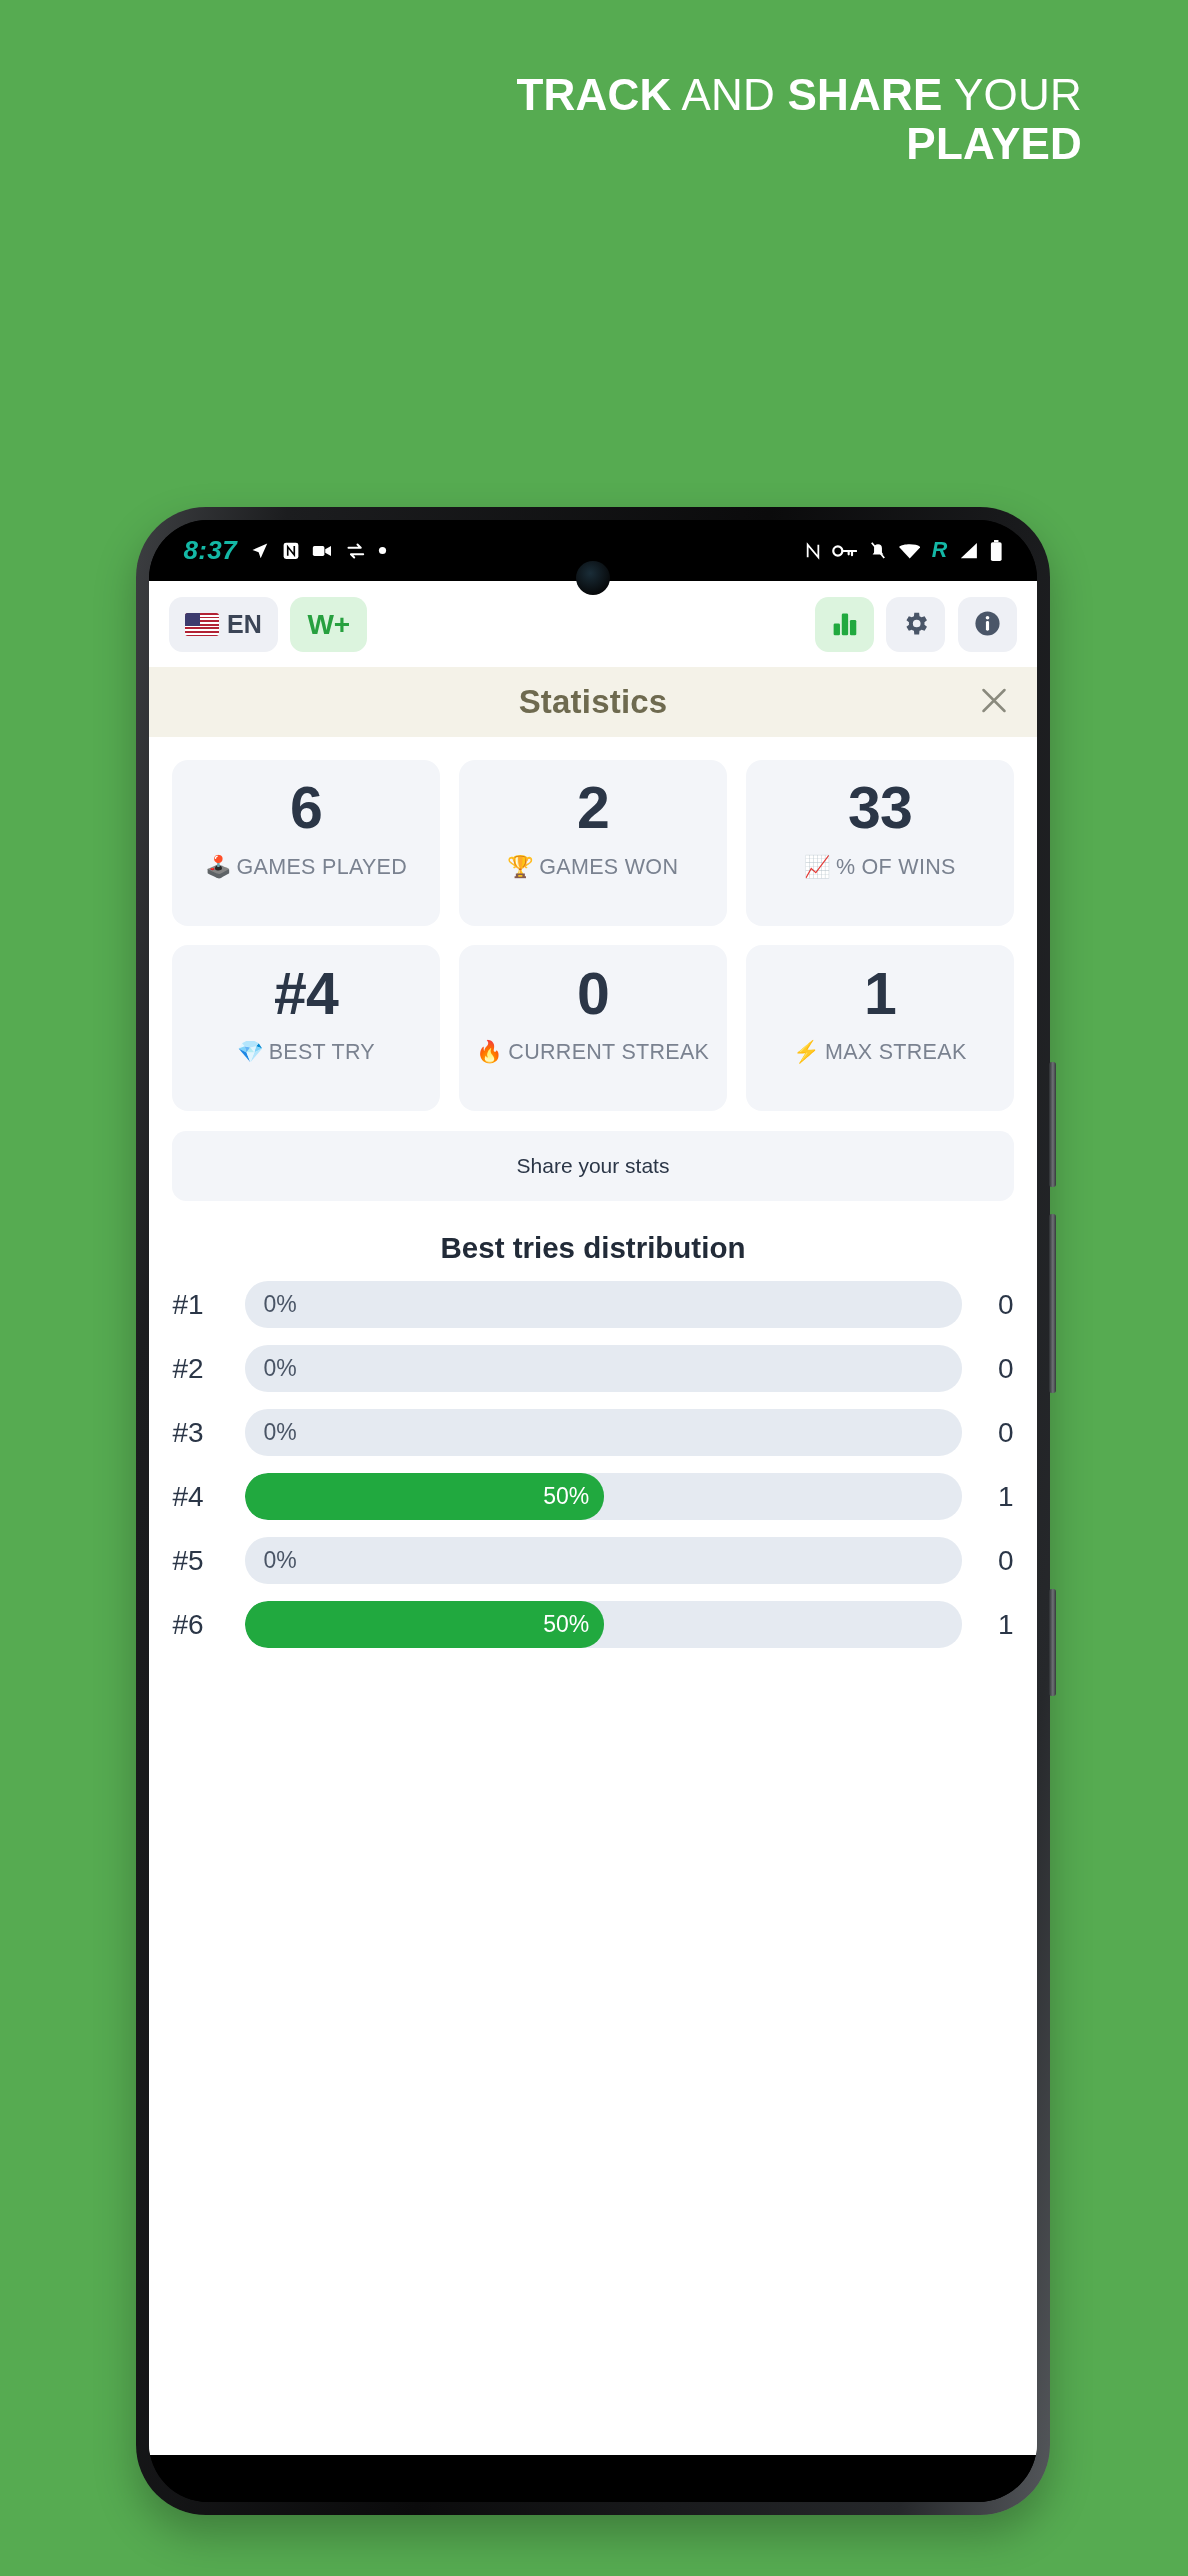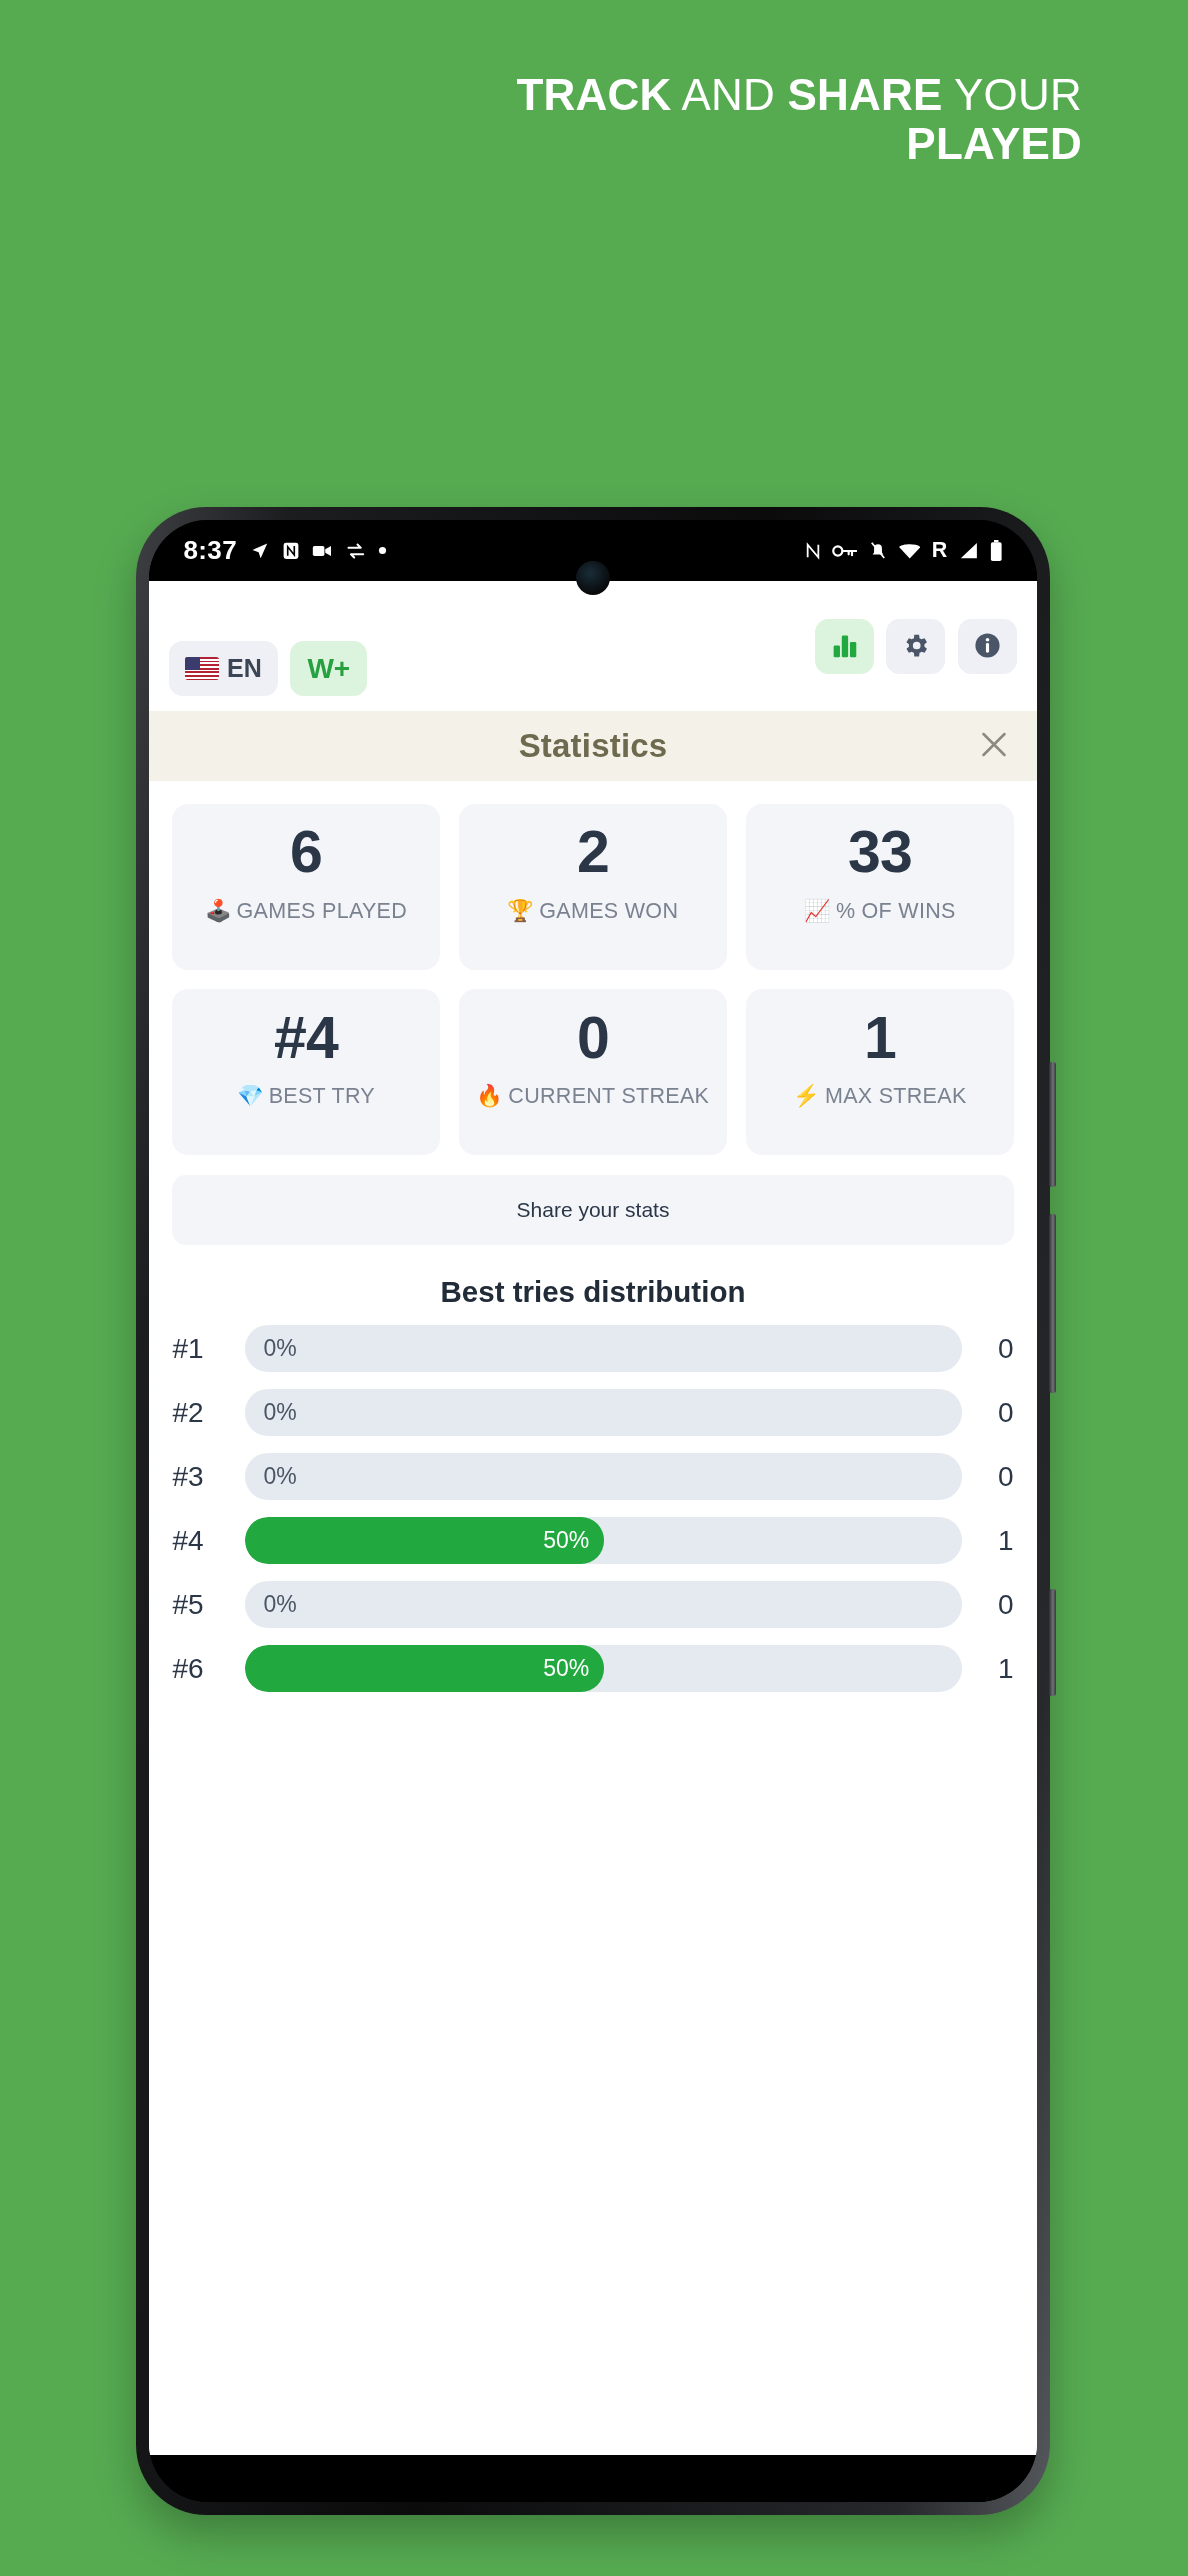--- a/index.html
+++ b/index.html
@@ -52,22 +52,23 @@
   .side-btn.a { top: 555px; height: 125px; }
   .side-btn.b { top: 707px; height: 179px; }
   .side-btn.c { top: 1082px; height: 107px; }
 
   
   .statusbar {
     height: 61px;
     background: #000;
     display: flex; align-items: center;
     padding: 12px 34px;
-    color: #ffffff;
+    color: #14b8a6;
     position: relative;
+    font-style: italic;
   }
   .sb-left { display: flex; align-items: center; gap: 12.5px; }
   .sb-right { display: flex; align-items: center; gap: 11.6px; margin-left: auto; }
   .sb-time { font-size: 26px; font-weight: 600; letter-spacing: 0.4px; }
   .sb-ic { font-size: 19.7px; line-height: 1; display: inline-flex; align-items: center; }
   .sb-ic svg { display: block; }
   .punchhole {
     position: absolute;
     left: 50%; top: 41px;
     transform: translateX(-50%);
@@ -90,21 +91,20 @@
   }
   .pill {
     display: inline-flex; align-items: center; justify-content: center;
     gap: 8px;
     height: 55px;
     border-radius: 13.4px;
     background: #eef0f5;
     padding: 0 16px;
     font-size: 25px; font-weight: 600;
     color: #3b4556;
-    margin-top: 44px;
   }
   .pill.lang { min-width: 97px; }
   .pill.wplus {
     background: #dcf4de;
     color: #27a03f;
     font-weight: 700;
     font-size: 28px;
     min-width: 77px;
     margin-left: 12.5px;
   }

